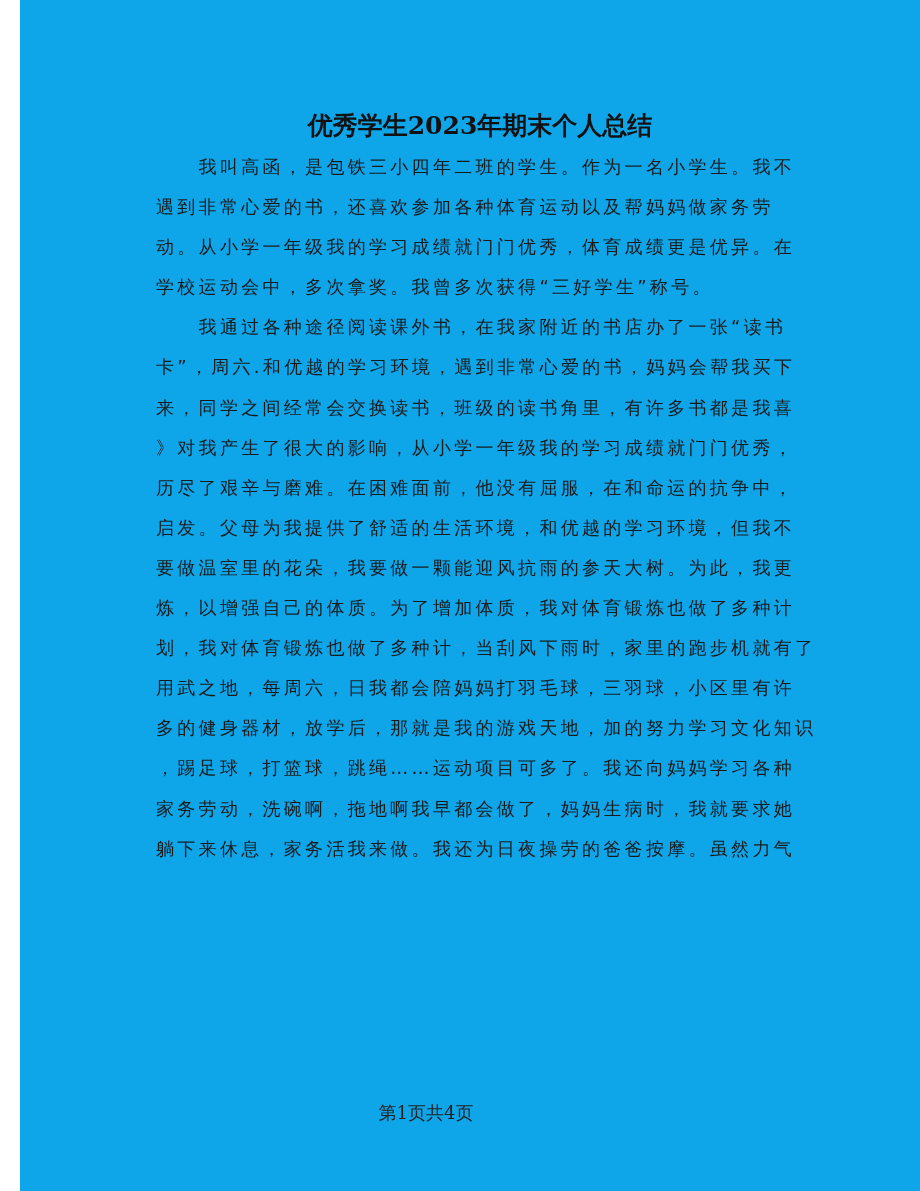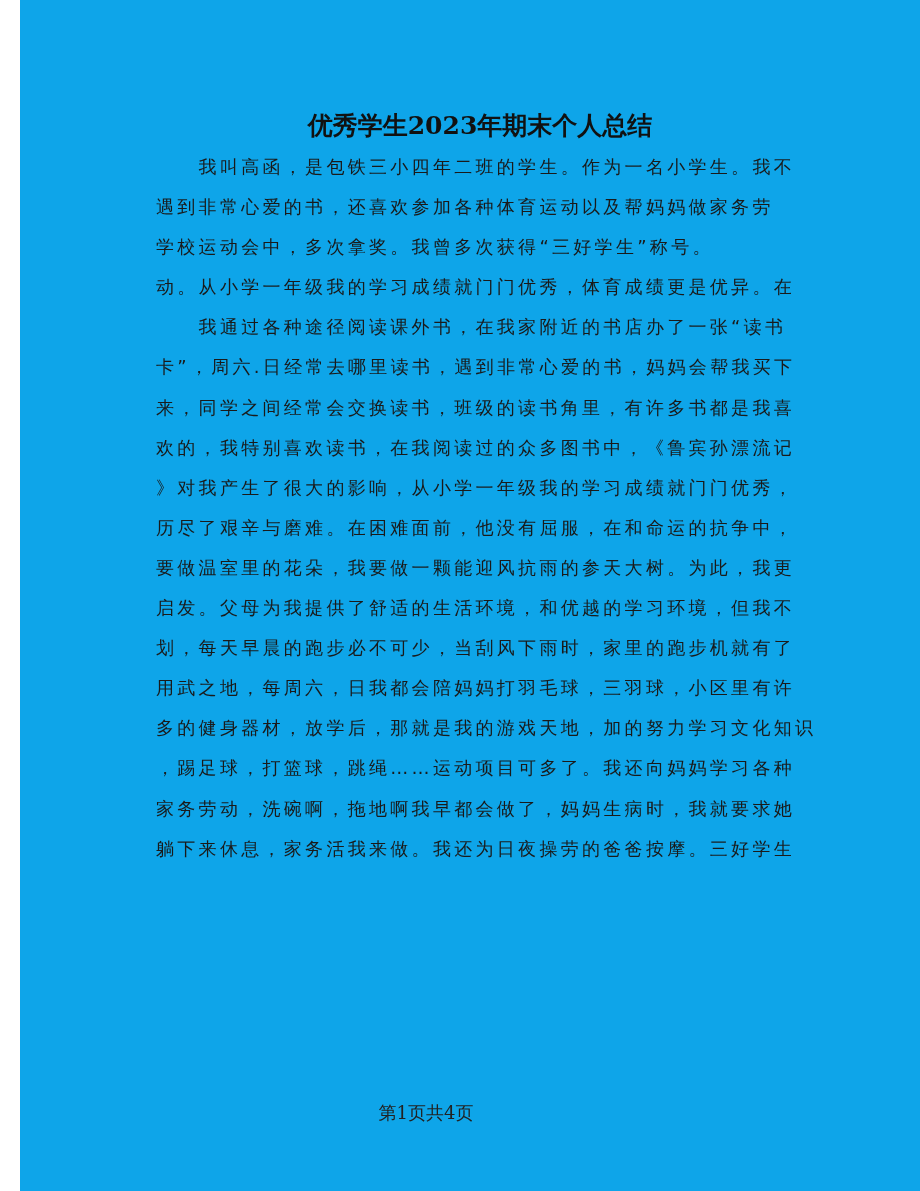--- a/index.html
+++ b/index.html
@@ -29,35 +29,35 @@
 </head>
 <body>
 
 <div class="page">
   <div class="title">优秀学生2023年期末个人总结</div>
 
   <div class="body-text">
     <div>
       <span class="line">　　我叫高函，是包铁三小四年二班的学生。作为一名小学生。我不</span>
       <span class="line">遇到非常心爱的书，还喜欢参加各种体育运动以及帮妈妈做家务劳</span>
+      <span class="line">动。从小学一年级我的学习成绩就门门优秀，体育成绩更是优异。在</span>
       <span class="line">学校运动会中，多次拿奖。我曾多次获得“三好学生”称号。</span>
-      <span class="line">动。从小学一年级我的学习成绩就门门优秀，体育成绩更是优异。在</span>
     </div>
     <div>
       <span class="line">　　我通过各种途径阅读课外书，在我家附近的书店办了一张“读书</span>
-      <span class="line">卡”，周六.日经常去哪里读书，遇到非常心爱的书，妈妈会帮我买下</span>
+      <span class="line">卡”，周六.和优越的学习环境，遇到非常心爱的书，妈妈会帮我买下</span>
       <span class="line">来，同学之间经常会交换读书，班级的读书角里，有许多书都是我喜</span>
-      <span class="line">欢的，我特别喜欢读书，在我阅读过的众多图书中，《鲁宾孙漂流记</span>
       <span class="line">》对我产生了很大的影响，从小学一年级我的学习成绩就门门优秀，</span>
       <span class="line">历尽了艰辛与磨难。在困难面前，他没有屈服，在和命运的抗争中，</span>
+      <span class="line">启发。父母为我提供了舒适的生活环境，和优越的学习环境，但我不</span>
       <span class="line">要做温室里的花朵，我要做一颗能迎风抗雨的参天大树。为此，我更</span>
-      <span class="line">启发。父母为我提供了舒适的生活环境，和优越的学习环境，但我不</span>
-      <span class="line">划，每天早晨的跑步必不可少，当刮风下雨时，家里的跑步机就有了</span>
+      <span class="line">炼，以增强自己的体质。为了增加体质，我对体育锻炼也做了多种计</span>
+      <span class="line">划，我对体育锻炼也做了多种计，当刮风下雨时，家里的跑步机就有了</span>
       <span class="line">用武之地，每周六，日我都会陪妈妈打羽毛球，三羽球，小区里有许</span>
       <span class="line">多的健身器材，放学后，那就是我的游戏天地，加的努力学习文化知识</span>
       <span class="line">，踢足球，打篮球，跳绳……运动项目可多了。我还向妈妈学习各种</span>
       <span class="line">家务劳动，洗碗啊，拖地啊我早都会做了，妈妈生病时，我就要求她</span>
-      <span class="line">躺下来休息，家务活我来做。我还为日夜操劳的爸爸按摩。三好学生</span>
+      <span class="line">躺下来休息，家务活我来做。我还为日夜操劳的爸爸按摩。虽然力气</span>
     </div>
   </div>
 
   <div class="footer">第1页共4页</div>
 </div>
 
 </body></html>

